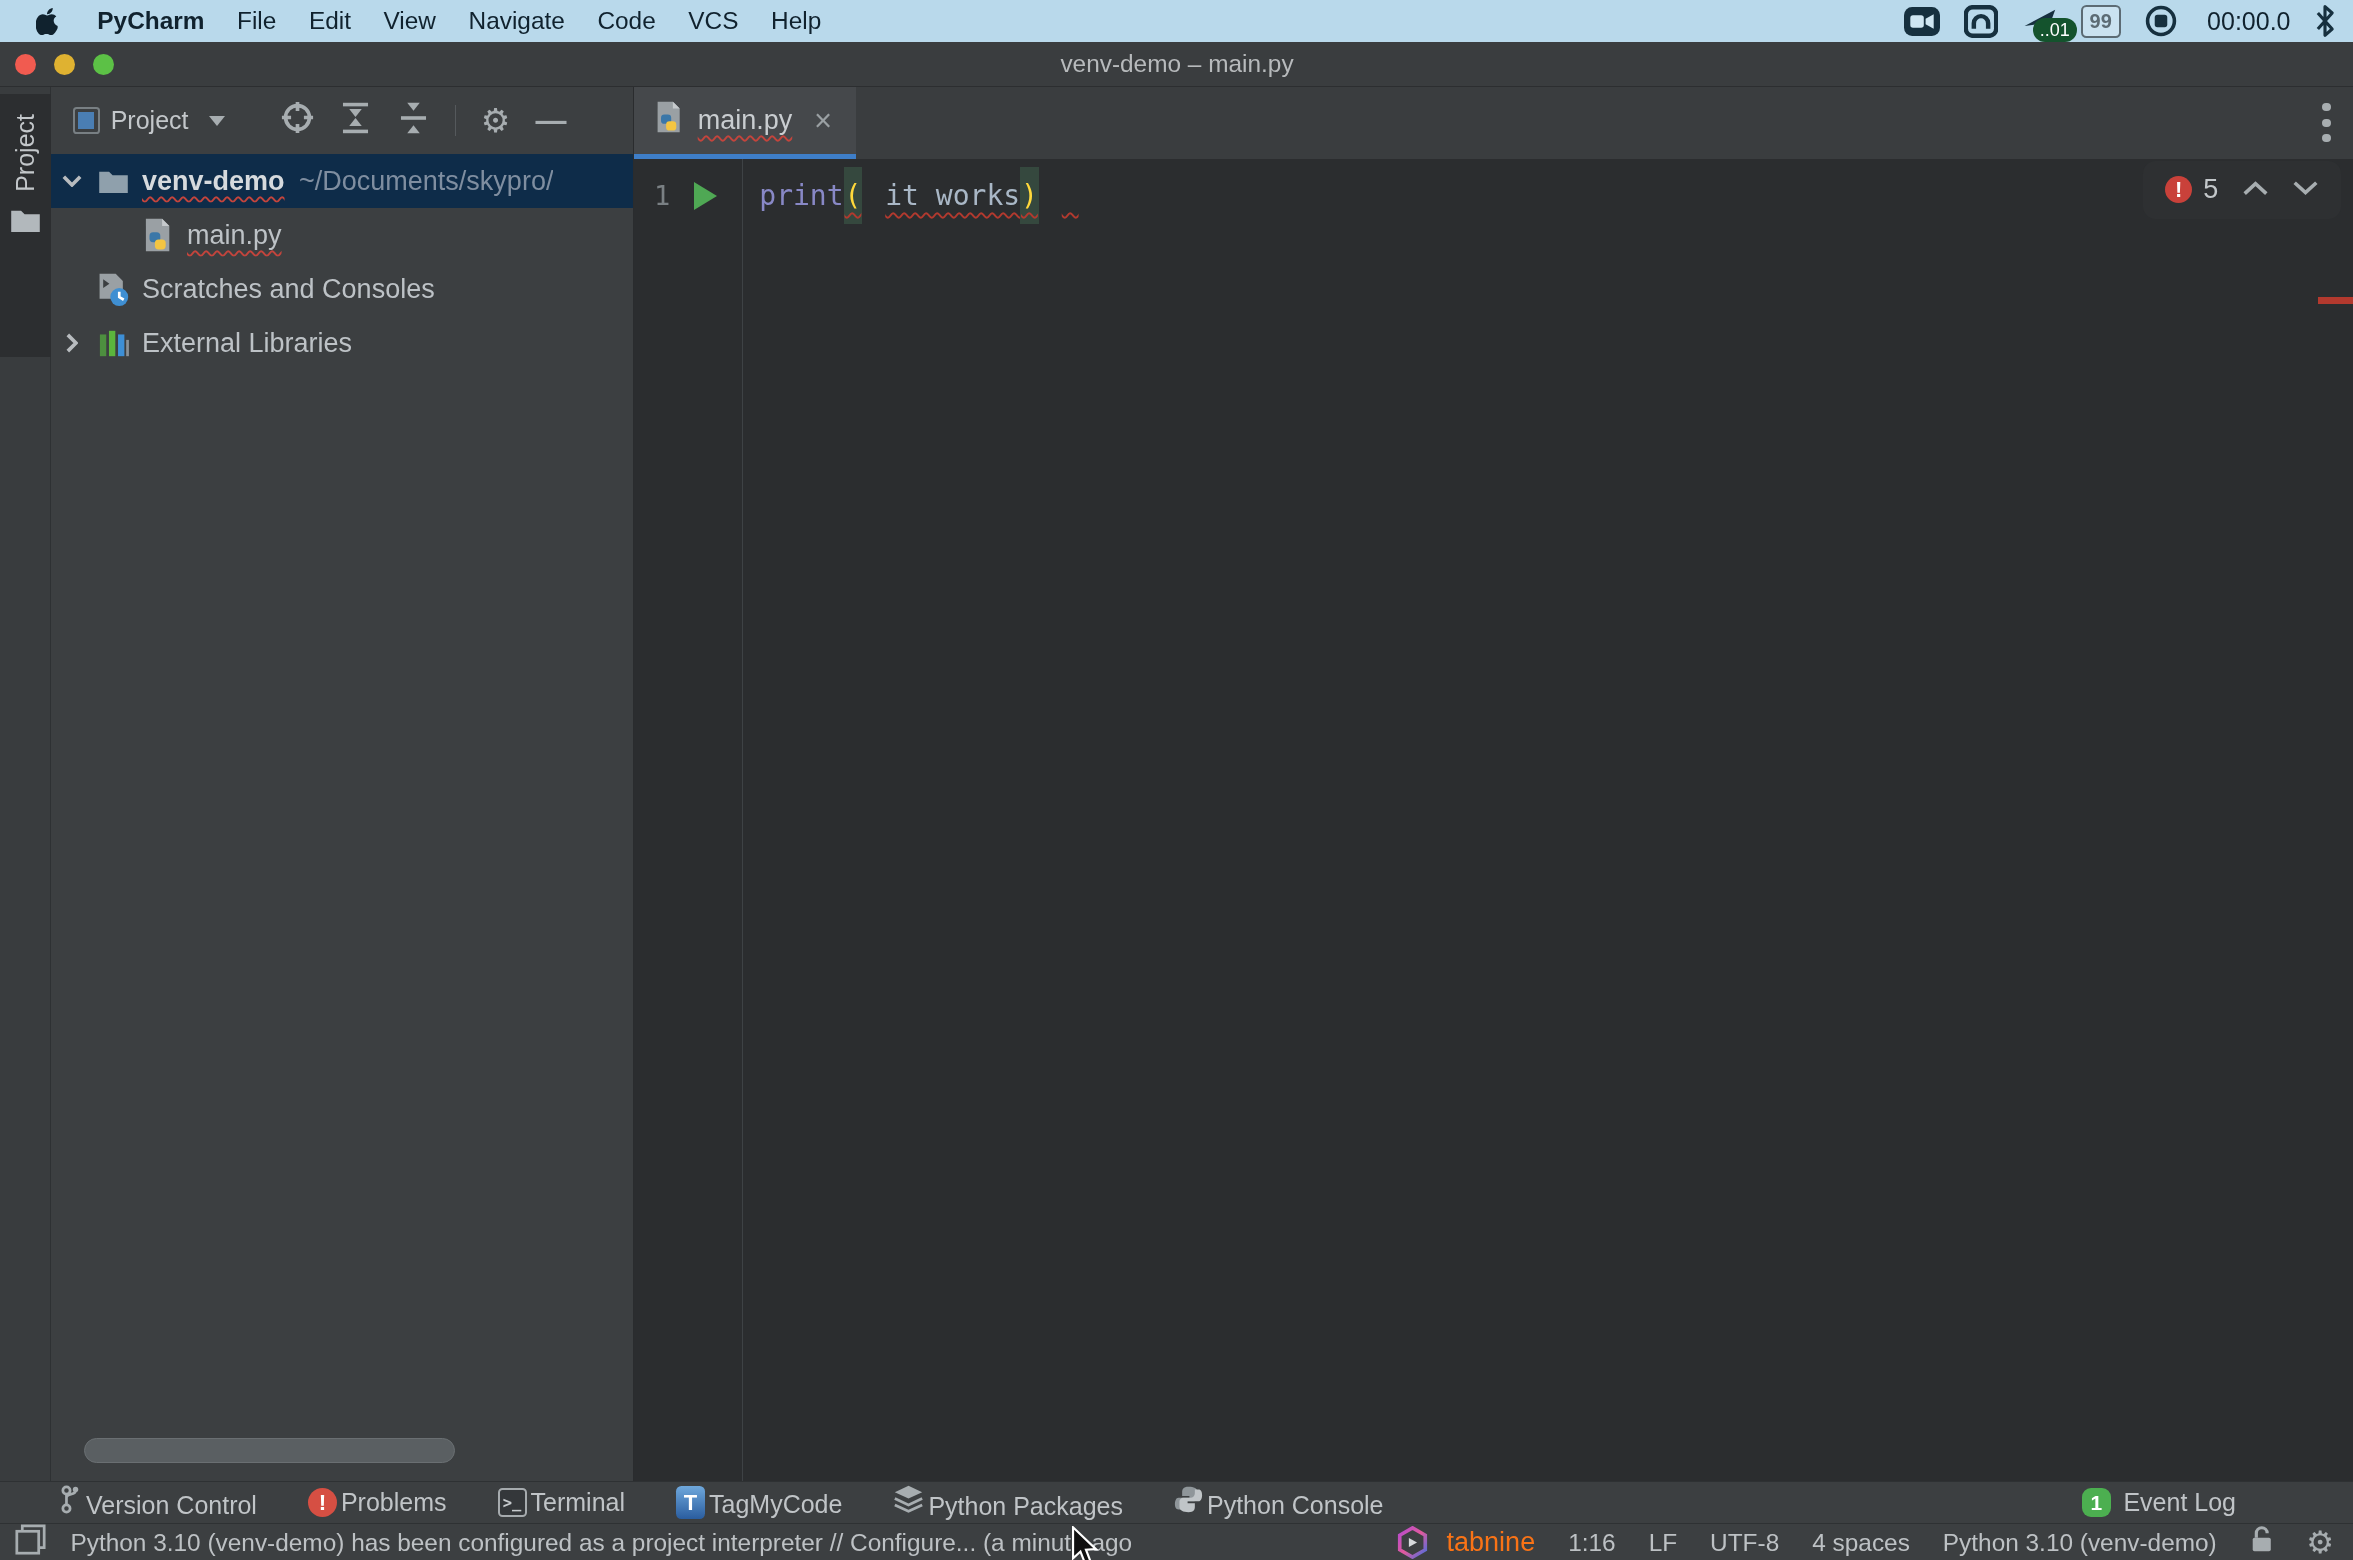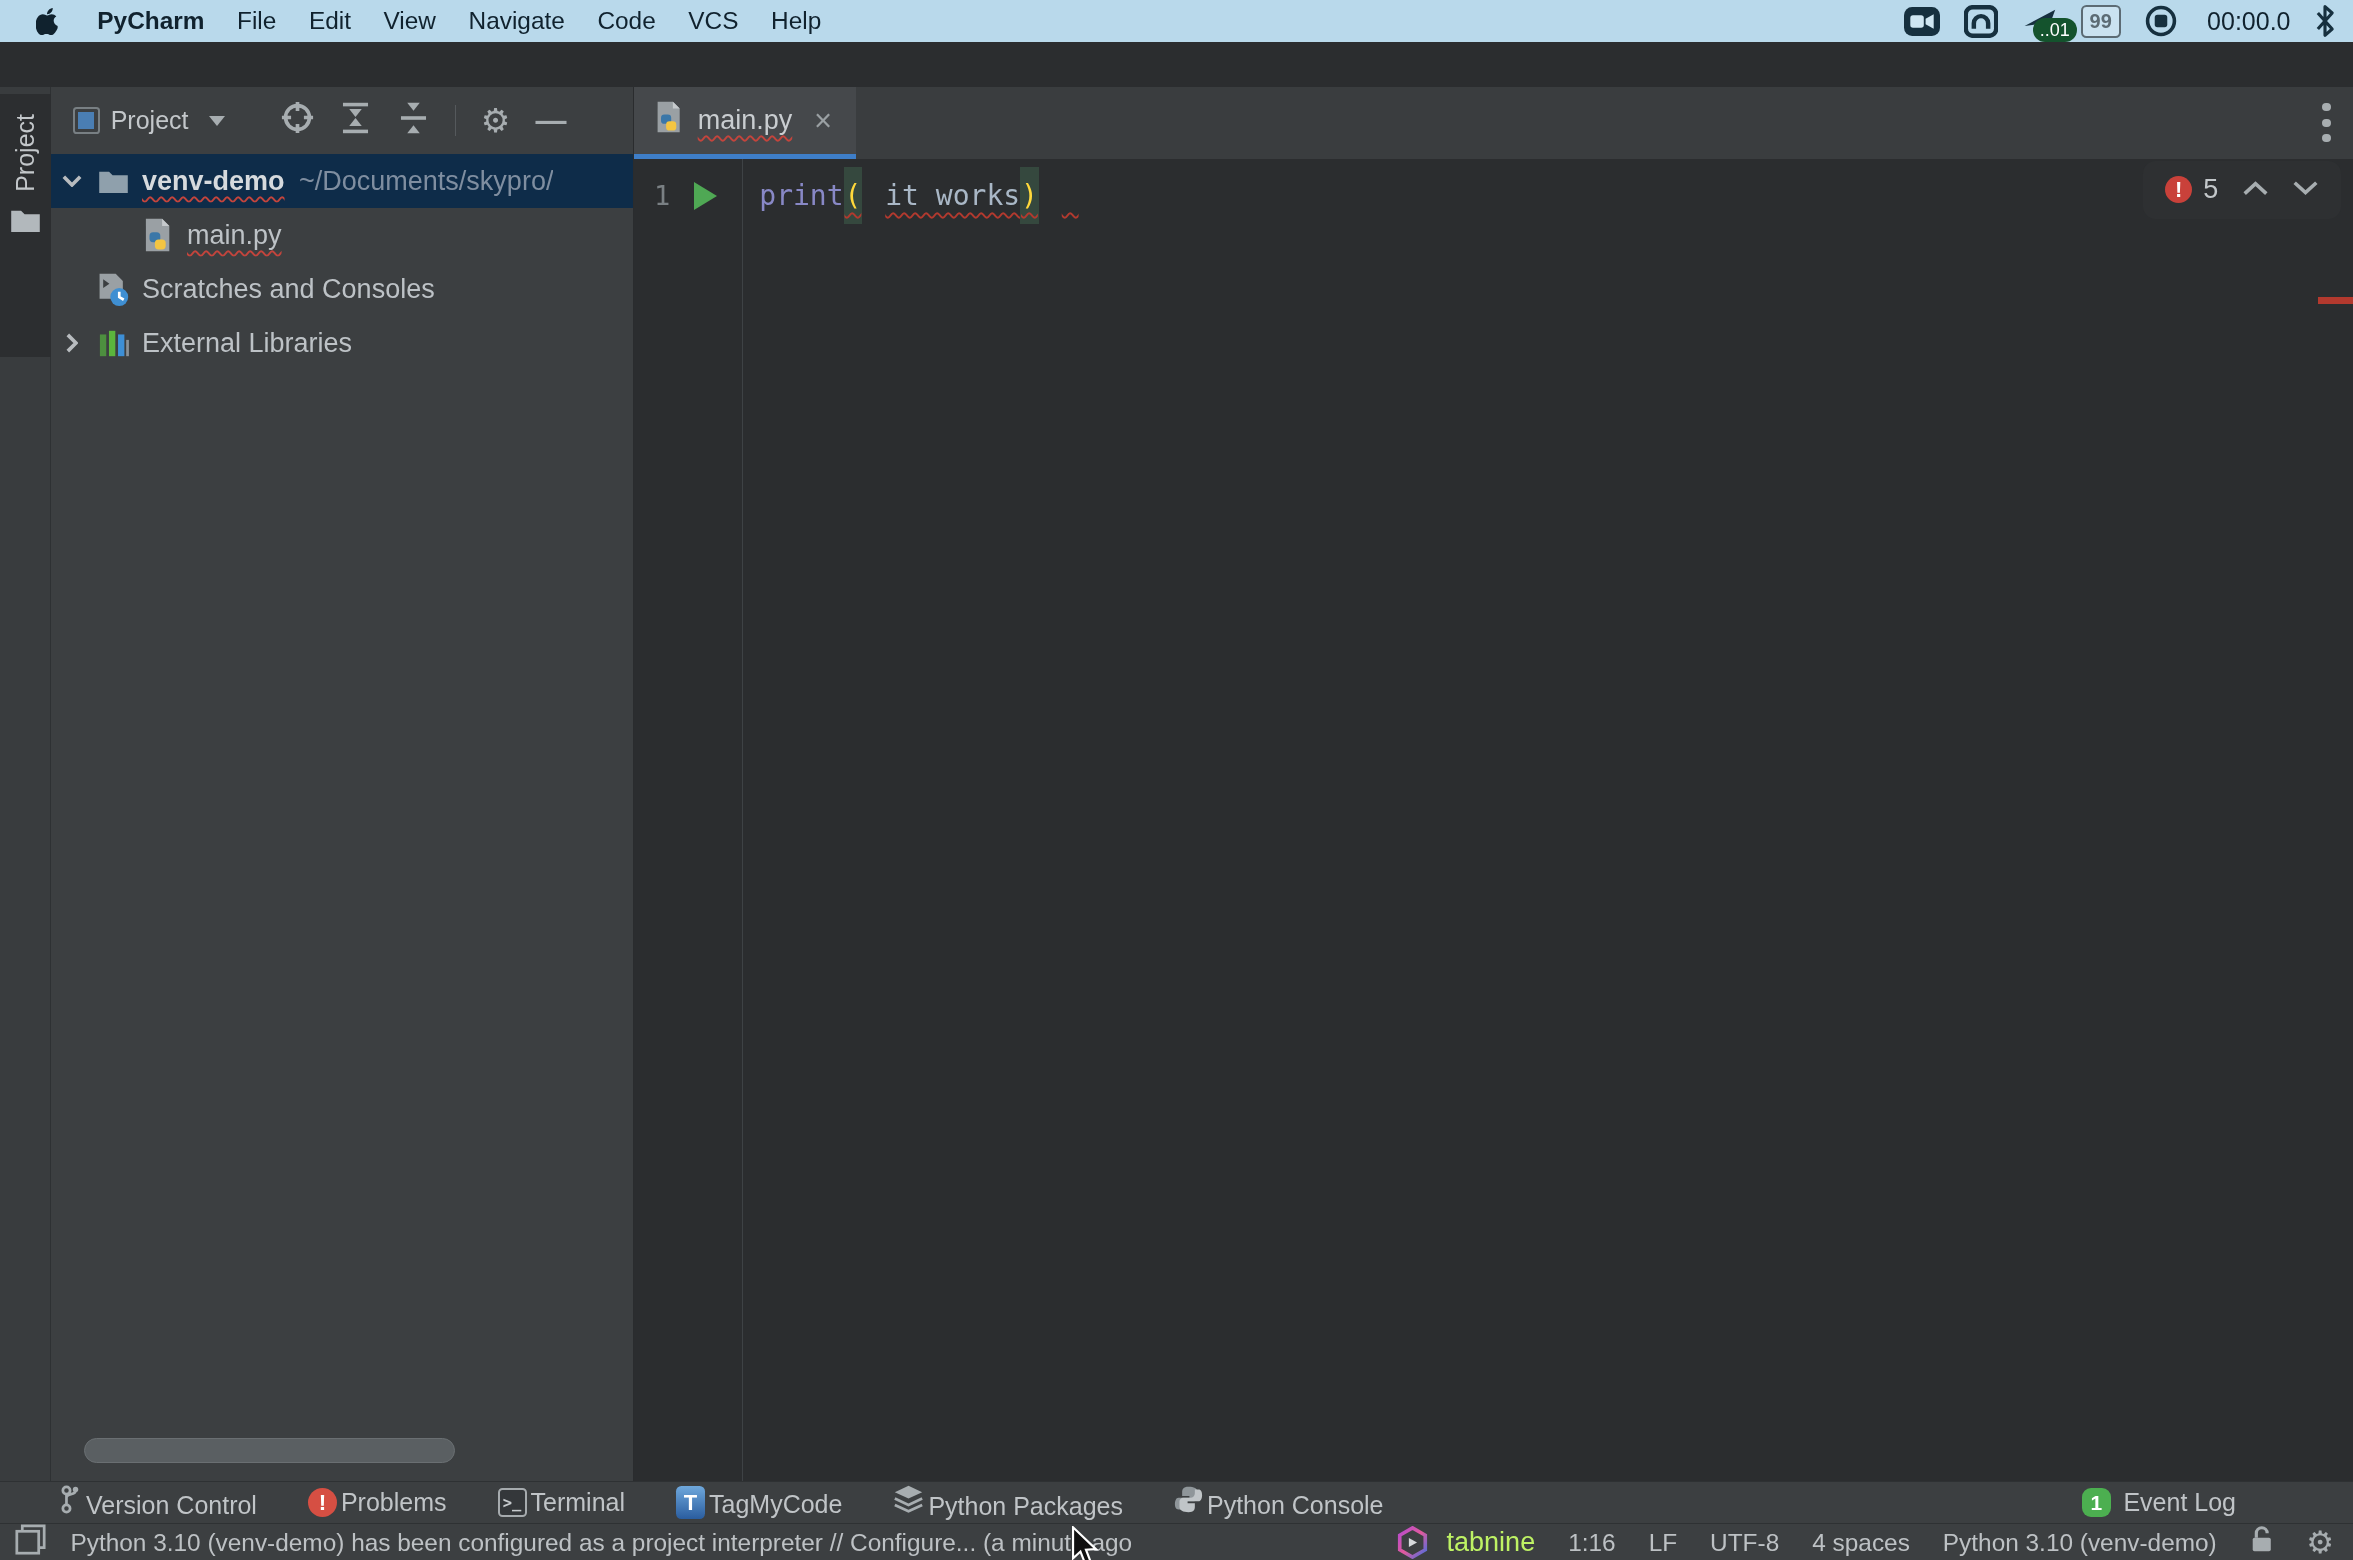--- a/index.html
+++ b/index.html
@@ -138,21 +138,21 @@
     background:linear-gradient(180deg,#6fa8dc,#2a5d9f); color:#fff; font-size:22px;
     font-weight:bold; display:flex; align-items:center; justify-content:center; }
 
   
   .statusbar { position:absolute; left:0; top:1523px; width:2354px; height:38px;
     background:#3c3f41; border-top:0.9px solid #2e3133; display:flex; align-items:center;
     color:#bdc1c4; font-size:24.4px; }
   .sb-left { display:flex; align-items:center; gap:25px; margin-left:14.5px; }
   .sb-right { margin-left:auto; display:flex; align-items:center; gap:33px;
     margin-right:20px; }
-  .tabnine { display:flex; align-items:center; gap:19px; color:#bef264; font-size:27px; }
+  .tabnine { display:flex; align-items:center; gap:19px; color:#f97316; font-size:27px; }
   .gear-sb { font-size:31px; color:#a7adb0; line-height:1; }
 
   .cursor { position:absolute; left:1070px; top:1526px; z-index:50; }
 </style>
 </head>
 <body>
 
 <div class="screen">
 
   <div class="menubar">
@@ -199,20 +199,28 @@
       </span>
       <span class="timer">00:00.0</span>
       <span class="mb-ico">
         <svg width="22" height="34" viewBox="0 0 24 38">
             <path d="M4 10 L20 28 L12 35 L12 3 L20 10 L4 28" fill="none" stroke="#16303f" stroke-width="3.5" stroke-linejoin="round"></path>
           </svg>
       </span>
     </div>
   </div>
 
+  <div class="titlebar">
+    <div class="lights">
+      <span class="light red"></span>
+      <span class="light yellow"></span>
+      <span class="light green"></span>
+    </div>
+    <div class="win-title">venv-demo – main.py</div>
+  </div>
 
   <div class="main">
 
     <div class="stripe">
       <div class="stripe-tab">
         <span class="stripe-label">Project</span>
         <span>
           <svg width="31" height="25" viewBox="0 0 34 28">
               <path d="M1 3 h11 l4 4 h17 v20 H1 z" fill="#b2b8bc"></path>
             </svg>

